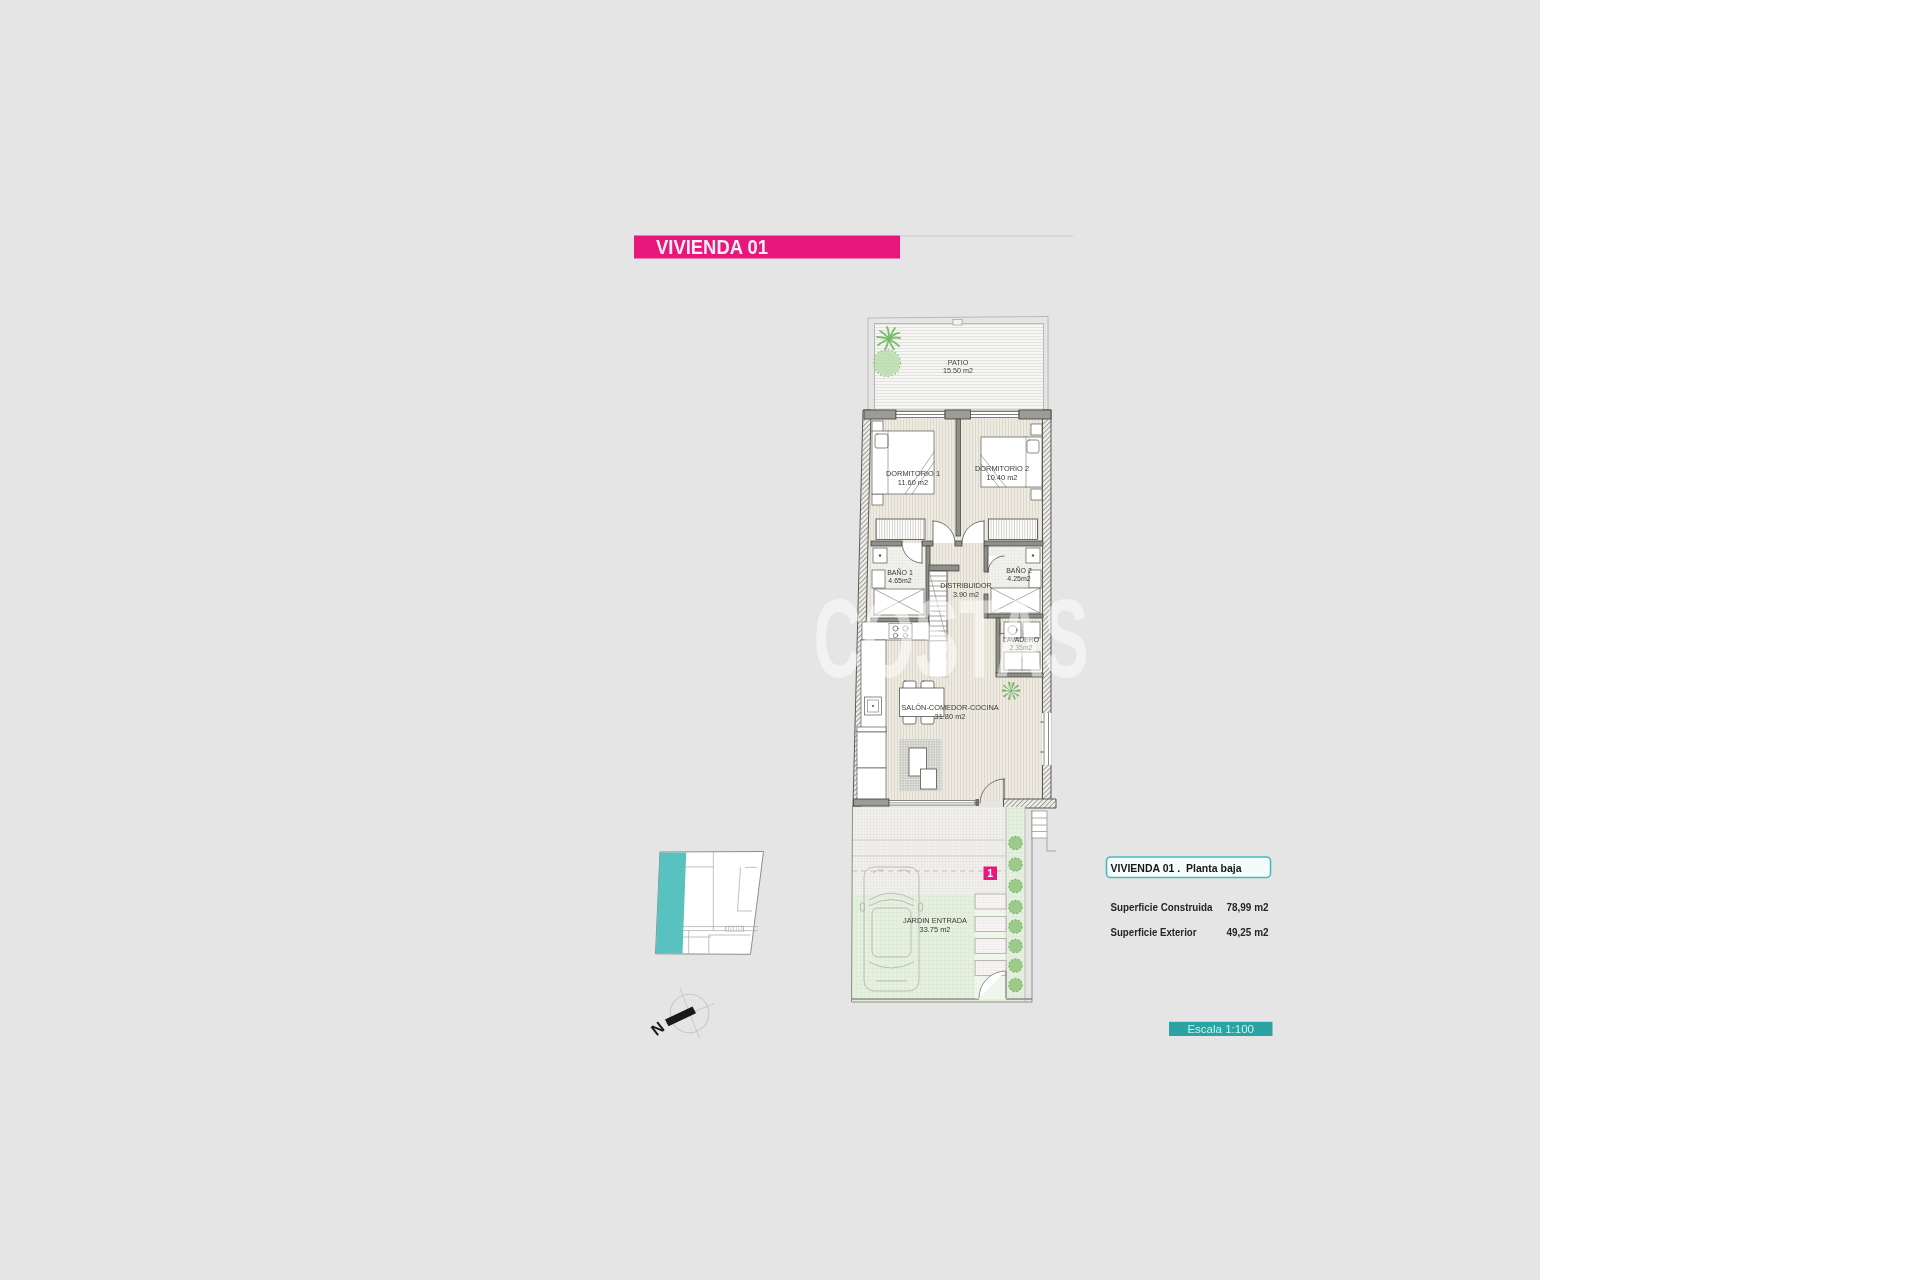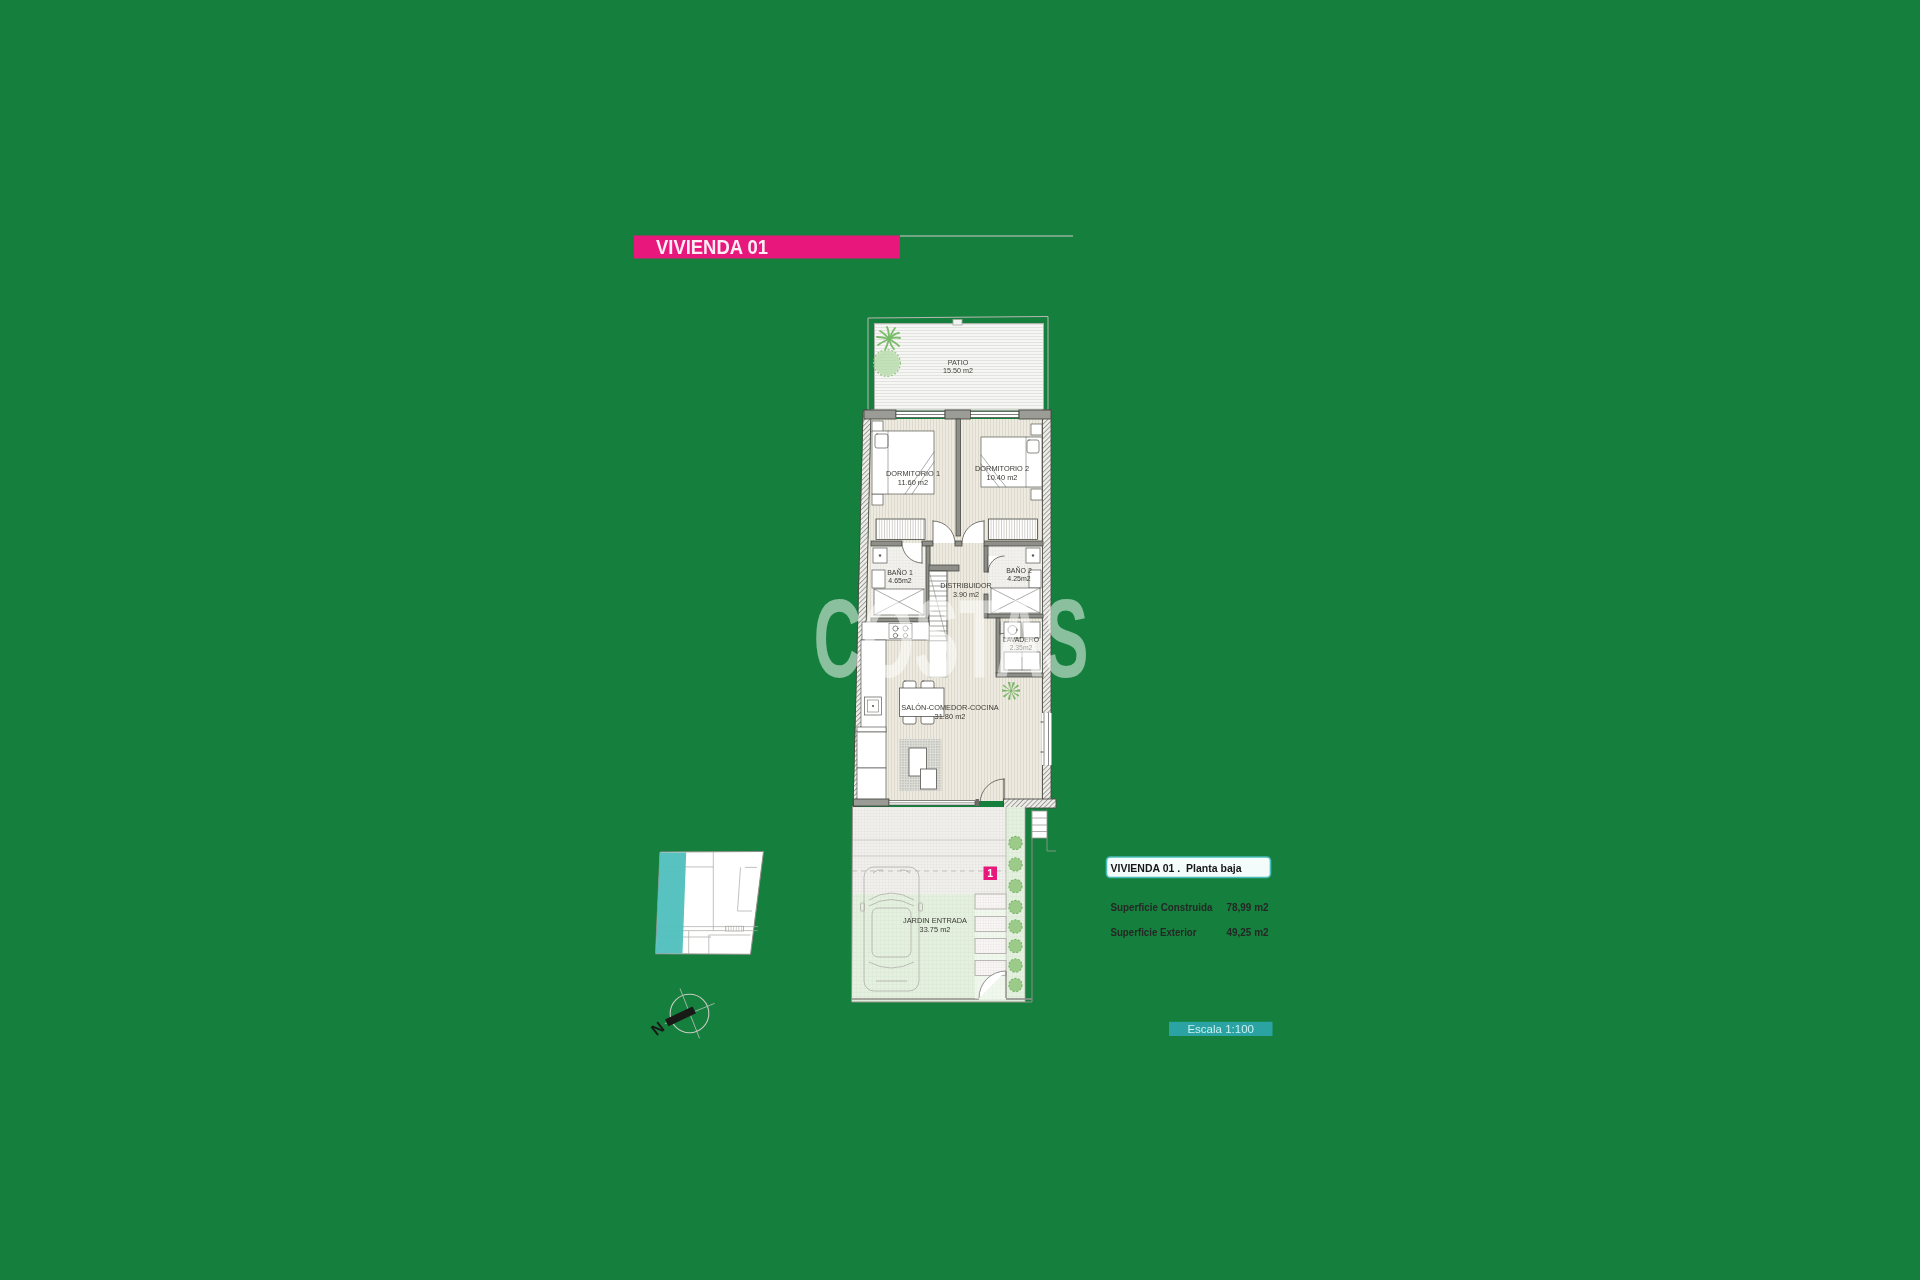--- a/index.html
+++ b/index.html
@@ -1,16 +1,16 @@
 <!DOCTYPE html>
 <html><head>
 <meta charset="utf-8">
 <style>
   html,body{margin:0;padding:0;background:#ffffff;}
-  #page{position:relative;width:1920px;height:1280px;background:#15803d;overflow:hidden;
+  #page{position:relative;width:1540px;height:1280px;background:#e5e5e5;overflow:hidden;
         font-family:"Liberation Sans", sans-serif;}
   svg{position:absolute;top:0;left:0;}
 </style>
 </head>
 <body>
 <div id="page">
 <svg width="1920" height="1280" viewBox="0 0 1920 1280">
 <defs>
   <pattern id="floorV" width="3" height="3" patternUnits="userSpaceOnUse">
     <rect width="3" height="3" fill="#edebe1"></rect>

